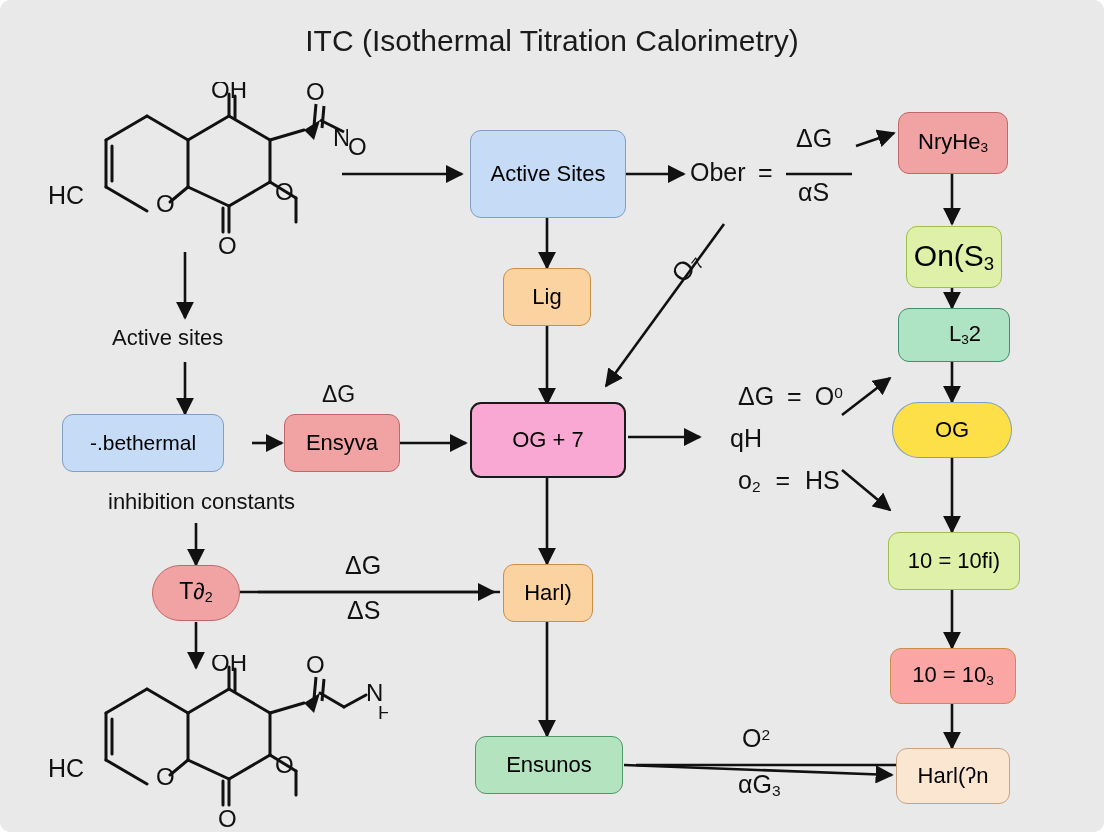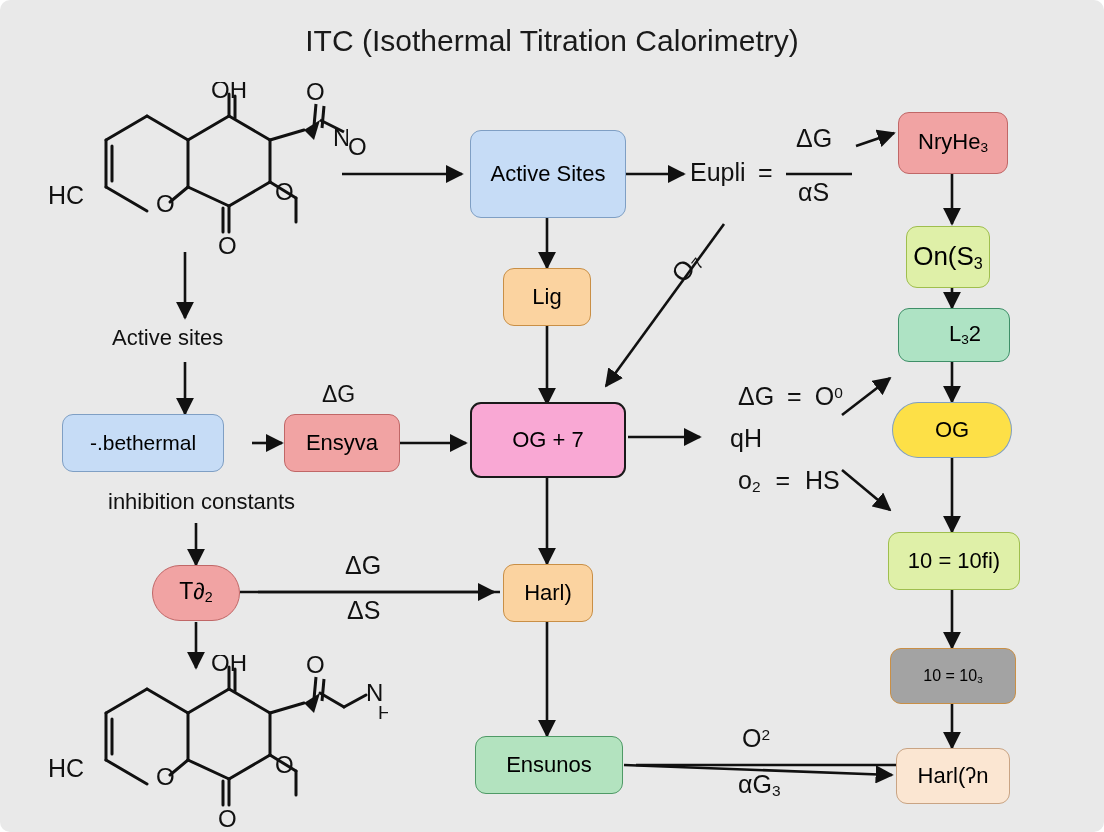--- a/index.html
+++ b/index.html
@@ -203,42 +203,42 @@
   <div class="node stad" style="left:152px;top:565px;width:88px;height:56px;font-size:23px;
               background:#f1a3a3;border:1.6px solid #c06767;">
     <span>T∂<sub>2</sub></span>
   </div>
 
   <div class="node rect" style="left:898px;top:112px;width:110px;height:62px;font-size:22px;
               background:#f1a3a3;border-color:#c06767;">
     <span>NryHe<sub>3</sub></span>
   </div>
 
-  <div class="node rect" style="left:906px;top:226px;width:84px;height:62px;font-size:26px;
+  <div class="node rect" style="left:906px;top:226px;width:96px;height:62px;font-size:30px;
               background:#dff0a8;border-color:#9fbe4e;">
     <span>On(S<sub>3</sub></span>
   </div>
 
   <div class="node rect" style="left:898px;top:308px;width:112px;height:54px;font-size:22px;
               background:#aee3c4;border-color:#3f8f68;padding-left:22px;">
     <span>L<sub>3</sub>2</span>
   </div>
 
   <div class="node hexo" style="left:892px;top:402px;width:120px;height:56px;font-size:22px;
               background:#fde047;border:1.6px solid #7f9fc4;">
     <span>OG</span>
   </div>
 
   <div class="node rect" style="left:888px;top:532px;width:132px;height:58px;font-size:22px;
               background:#dff0a8;border-color:#9fbe4e;">
     <span>10 = 10fi)</span>
   </div>
 
-  <div class="node rect" style="left:890px;top:648px;width:126px;height:56px;font-size:16px;
-              background:#a3a3a3;border-color:#c98f46;align-items:center;">
+  <div class="node rect" style="left:890px;top:648px;width:126px;height:56px;font-size:22px;
+              background:#fca5a5;border-color:#c98f46;align-items:center;">
     <span>10 = 10<sub>3</sub></span>
   </div>
 
   <div class="node rect" style="left:896px;top:748px;width:114px;height:56px;font-size:22px;
               background:#fbe6d2;border-color:#c9a484;">
     <span>Harl(ʔn</span>
   </div>
 
   <div class="lbl" style="left:348px;top:133px;font-size:24px;">O</div>
 
@@ -246,21 +246,21 @@
 
   <div class="lbl" style="left:108px;top:489px;font-size:22px;">inhibition constants</div>
 
   <div class="lbl" style="left:322px;top:381px;font-size:23px;">ΔG</div>
 
   <div class="lbl" style="left:672px;top:252px;font-size:26px;transform:rotate(-52deg);">
     <span>O<sub>7</sub></span>
   </div>
 
   <div class="lbl" style="left:690px;top:158px;font-size:25px;">
-    <span>Eupli</span>
+    <span>Ober</span>
   </div>
   <div class="lbl" style="left:758px;top:158px;font-size:25px;">=</div>
   <div class="lbl" style="left:796px;top:124px;font-size:25px;">ΔG</div>
   <div class="lbl" style="left:798px;top:178px;font-size:25px;">αS</div>
 
   <div class="lbl" style="left:345px;top:551px;font-size:25px;">ΔG</div>
   <div class="lbl" style="left:347px;top:596px;font-size:25px;">ΔS</div>
 
   <div class="lbl" style="left:742px;top:724px;font-size:25px;">
     <span>O<sup>2</sup></span>

